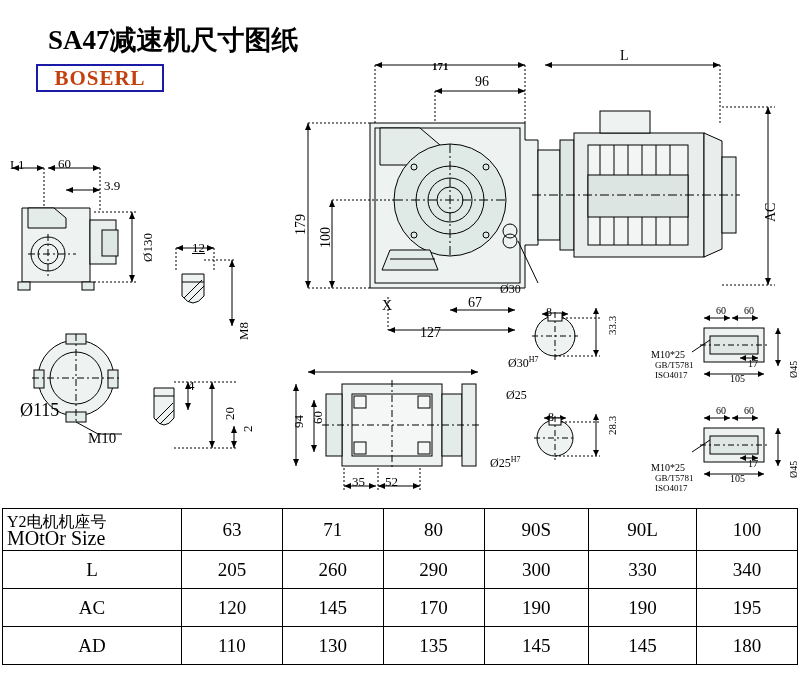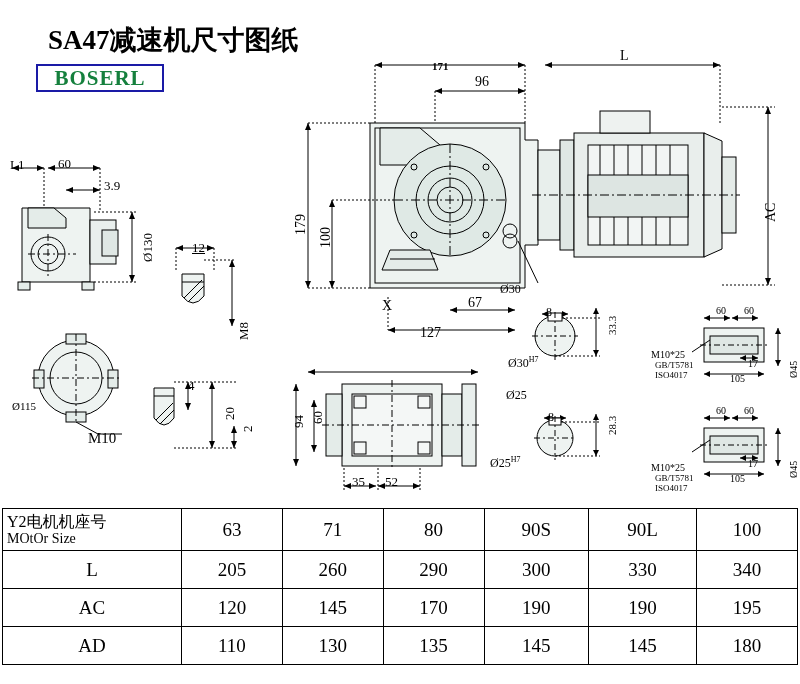--- a/index.html
+++ b/index.html
@@ -19,21 +19,21 @@
     font-size:27px;font-weight:bold;letter-spacing:0px;
   }
   .logo{
     left:36px;top:64px;width:128px;height:28px;
     border:2px solid #1a1aa6;
     box-sizing:border-box;
   }
   .logo span{
     display:block;text-align:center;line-height:24px;
     font-family:"Liberation Serif", serif;
-    font-size:21px;font-weight:bold;color:#15803d;letter-spacing:1px;
+    font-size:21px;font-weight:bold;color:#c2410c;letter-spacing:1px;
   }
   .lbl{position:absolute;font-size:12px;font-family:"Liberation Serif", serif;white-space:nowrap;}
   .lbl.sm{font-size:10px;}
   .lbl.xs{font-size:8px;}
   .rot{transform-origin:0 0;}
   svg{display:block;}
   
   .tbl{
     position:absolute;left:2px;top:508px;width:796px;
     border-collapse:collapse;
@@ -48,21 +48,21 @@
   }
   .tbl td.hdrcell{
     font-size:15px;
     line-height:17px;
     padding:2px 4px;
     text-align:left;
     width:170px;
   }
   .tbl td.rowlbl{font-size:19px;text-align:center;}
   .hdr-cn{font-size:16px;display:block;}
-  .hdr-en{font-size:14px;display:block;}
+  .hdr-en{font-size:20px;display:block;}
 </style>
 </head>
 <body>
 
 <div class="root">
 
   <div class="abs title">SA47减速机尺寸图纸</div>
 
   <div class="abs logo">
     <span>BOSERL</span>
@@ -226,21 +226,21 @@
       <rect x="20" y="40" width="10" height="18" fill="#e4ece9"></rect>
       <rect x="94" y="40" width="10" height="18" fill="#e4ece9"></rect>
       <line x1="18" y1="48" x2="106" y2="48" stroke-dasharray="7,3,2,3"></line>
       <line x1="62" y1="4" x2="62" y2="92" stroke-dasharray="7,3,2,3"></line>
 
       <line x1="62" y1="92" x2="84" y2="104"></line>
       <line x1="84" y1="104" x2="108" y2="104"></line>
     </g>
   </svg>
 
-  <div class="abs lbl" style="left:12px;top:400px;font-size:11px;text-align:right;">Ø115</div>
+  <div class="abs lbl" style="left:20px;top:400px;font-size:18px;text-align:right;">Ø115</div>
   <div class="abs lbl" style="left:88px;top:430px;font-size:15px;">M10</div>
 
   <svg class="abs" style="left:170px;top:230px;" width="110" height="110" viewBox="0 0 110 110">
     <g stroke="#000" fill="none" stroke-width="1">
       <line x1="6" y1="18" x2="44" y2="18"></line>
       <path d="M6 18 l7 -3 v6 z" fill="#000" stroke="none"></path>
       <path d="M44 18 l-7 -3 v6 z" fill="#000" stroke="none"></path>
       <line x1="6" y1="18" x2="6" y2="42" stroke-dasharray="2,2"></line>
       <line x1="44" y1="18" x2="44" y2="42" stroke-dasharray="2,2"></line>
 

